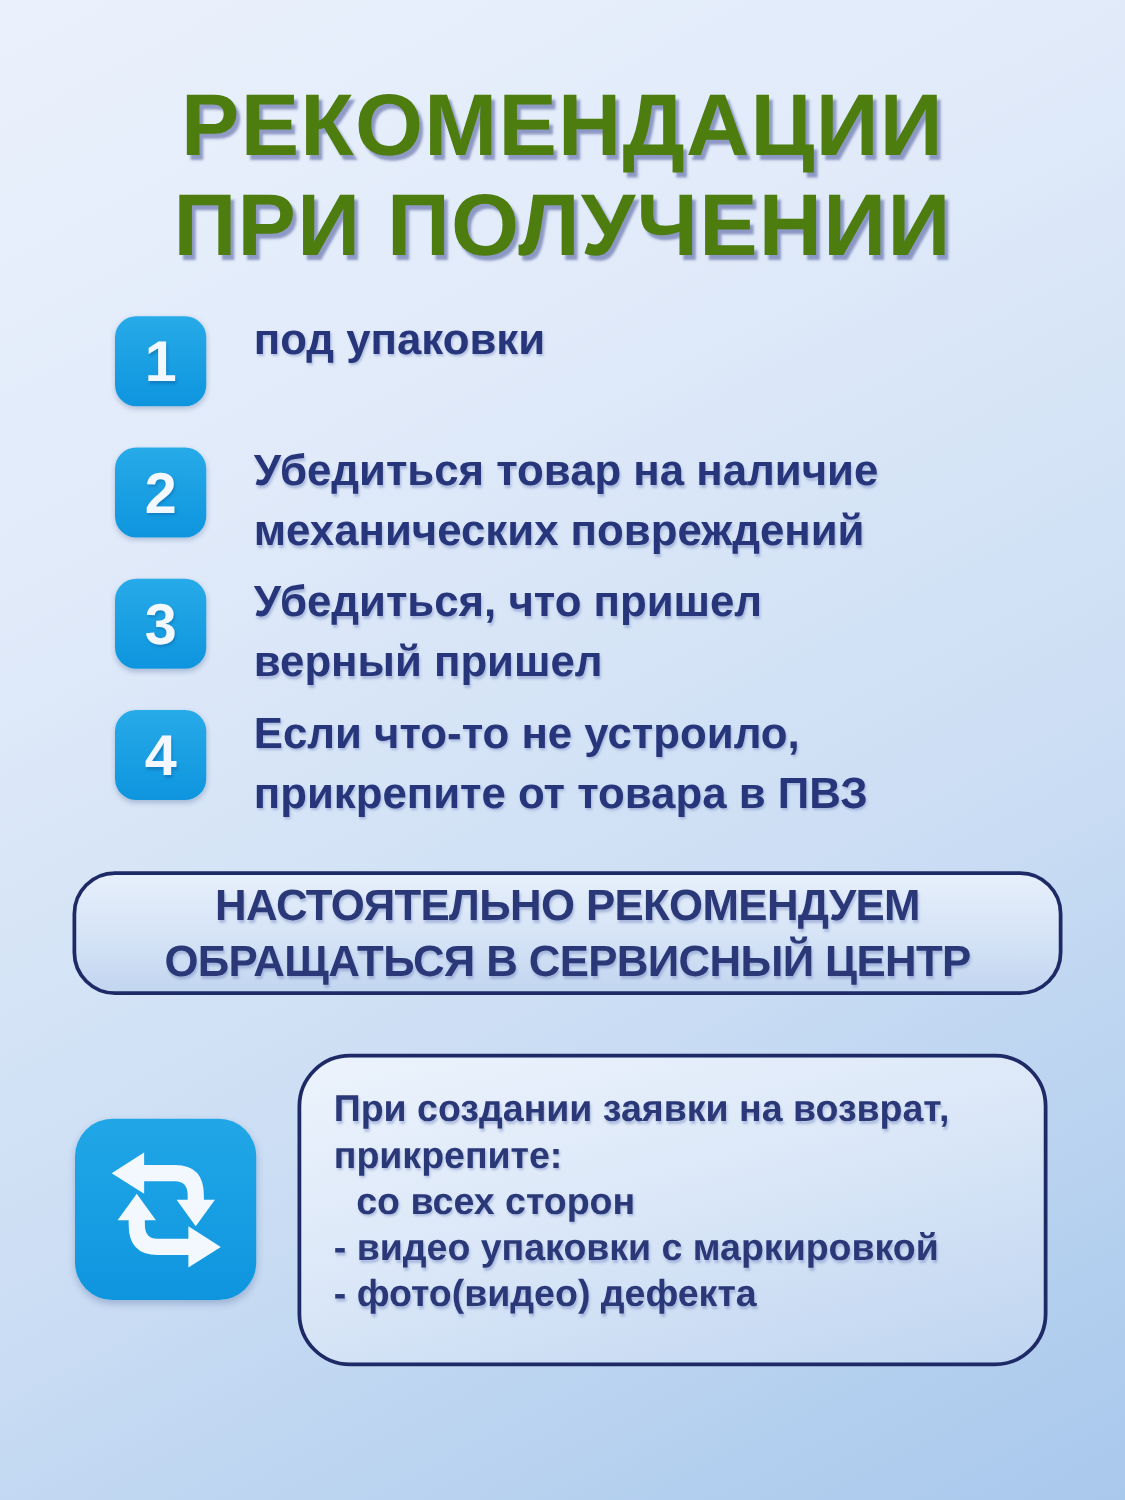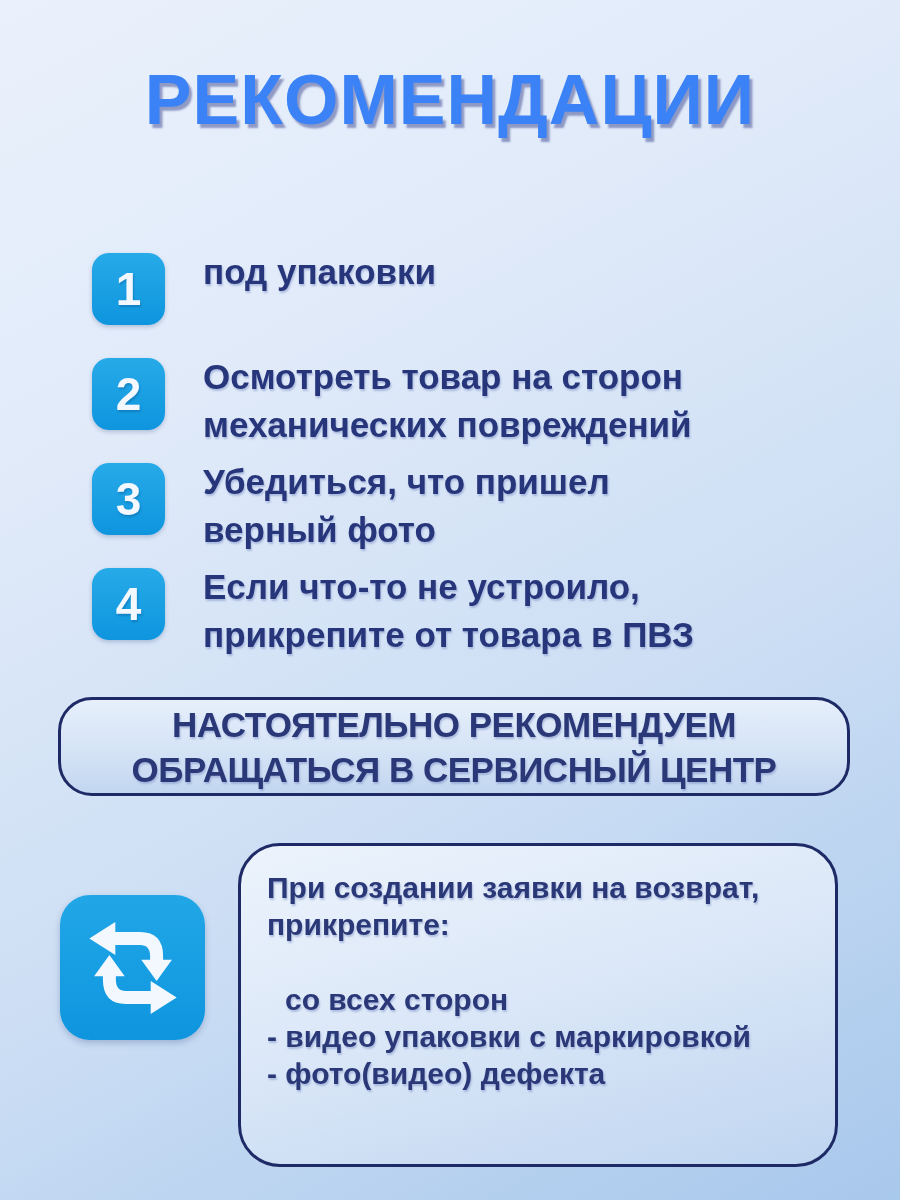--- a/index.html
+++ b/index.html
@@ -4,21 +4,21 @@
 <style>
   html,body{margin:0;padding:0;}
   body{
     width:900px;height:1200px;position:relative;overflow:hidden;
     font-family:"Liberation Sans", sans-serif;
     background:linear-gradient(152deg,#EAF1FC 0%,#E0EAF9 30%,#CCDEF4 62%,#A8C8EC 100%);
   }
   .title{
     position:absolute;top:60px;left:0;width:900px;
     text-align:center;font-weight:800;font-size:70px;line-height:80px;
-    color:#3b82f6;letter-spacing:1px;
+    color:#4d7c0f;letter-spacing:1px;
     text-shadow:3px 4px 2px rgba(38,52,130,.45);
   }
   .step{position:absolute;left:92px;display:flex;align-items:flex-start;}
   .step-1{top:246px}.step-2{top:351px}.step-3{top:456px}.step-4{top:561px}
   .badge{
     width:73px;height:72px;border-radius:17px;flex:0 0 73px;
     margin-top:7px;margin-right:38px;
     background:linear-gradient(180deg,#27AAE8 0%,#0E95DE 100%);
     display:flex;align-items:center;justify-content:center;
     color:#F2F8FE;font-weight:800;font-size:46px;
@@ -44,58 +44,59 @@
   }
   .return-icon{
     position:absolute;left:60px;top:895px;width:145px;height:145px;
     border-radius:30px;
     background:linear-gradient(180deg,#21A7E7 0%,#0E95DE 100%);
     display:flex;align-items:center;justify-content:center;
     box-shadow:0 3px 6px rgba(30,60,120,.25);
   }
   .return-icon svg{width:118px;height:118px;display:block;}
   .return-box{
-    position:absolute;left:238px;top:843px;width:600px;height:324px;
+    position:absolute;left:238px;top:843px;width:600px;height:250px;
     box-sizing:border-box;border:3px solid #1E2A66;border-radius:42px;
     background:linear-gradient(165deg,#ECF3FC 0%,#DCE8F8 45%,#BFD5F0 100%);
     padding:23px 14px 0 26px;
   }
   .return-box .line{
     font-weight:800;font-size:30px;line-height:37px;color:#2A3878;
     white-space:nowrap;text-shadow:1px 2px 2px rgba(110,130,190,.45);
   }
-  .return-box .line.indent{padding-left:18px;margin-top:38px;}
+  .return-box .line.indent{padding-left:18px;}
 </style>
 </head>
 <body>
 
 <div class="title">
   <div>РЕКОМЕНДАЦИИ</div>
+  <div>ПРИ ПОЛУЧЕНИИ</div>
 </div>
 
 <div class="step step-1">
   <div class="badge">1</div>
   <div class="step-text">
     <div>под упаковки</div>
   </div>
 </div>
 
 <div class="step step-2">
   <div class="badge">2</div>
   <div class="step-text">
-    <div>Осмотреть товар на сторон</div>
+    <div>Убедиться товар на наличие</div>
     <div>механических повреждений</div>
   </div>
 </div>
 
 <div class="step step-3">
   <div class="badge">3</div>
   <div class="step-text">
     <div>Убедиться, что пришел</div>
-    <div>верный фото</div>
+    <div>верный пришел</div>
   </div>
 </div>
 
 <div class="step step-4">
   <div class="badge">4</div>
   <div class="step-text">
     <div>Если что-то не устроило,</div>
     <div>прикрепите от товара в ПВЗ</div>
   </div>
 </div>

